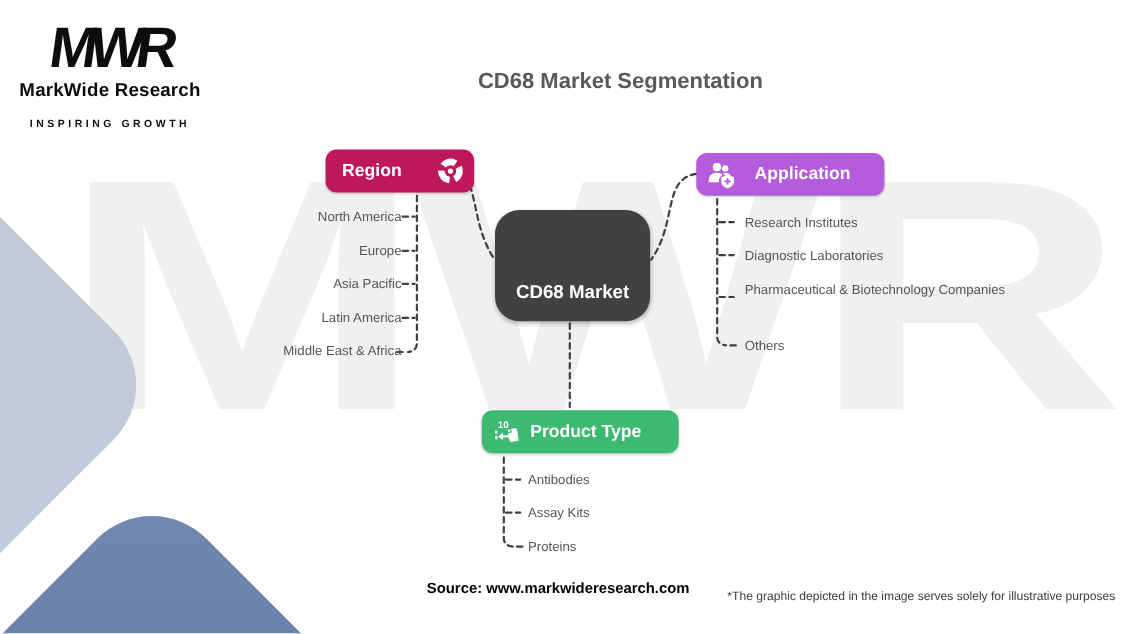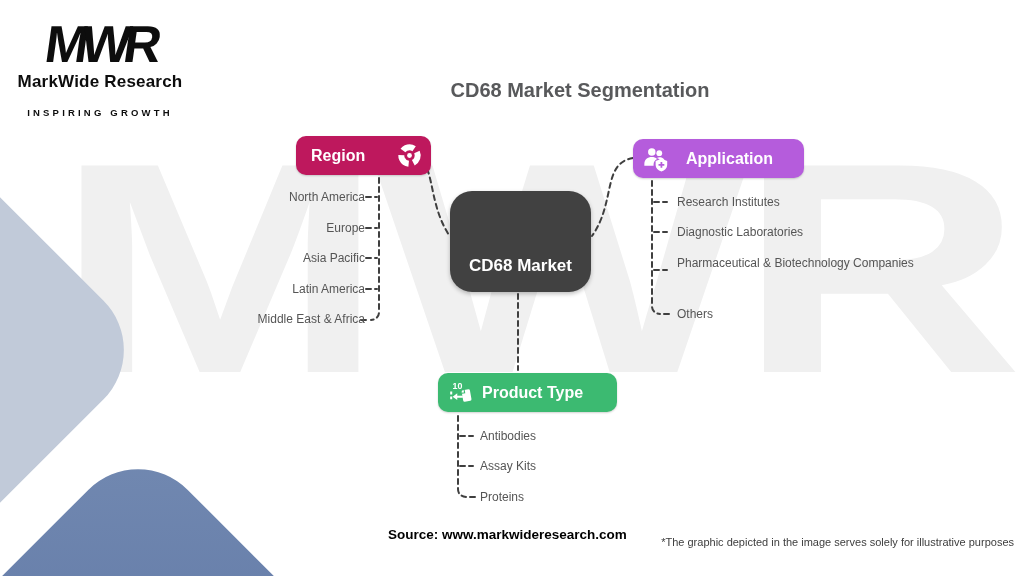--- a/index.html
+++ b/index.html
@@ -17,21 +17,21 @@
   .diamond{position:absolute;width:400px;height:400px;border-radius:70px;transform:rotate(45deg);z-index:1;}
   .diamond.light{left:-330px;top:150px;background:#c1cad9;}
   .diamond.dark{left:-62px;top:523px;background:linear-gradient(135deg,#7289b1 0%,#50699c 100%);}
   
   .logo{position:absolute;left:16px;top:18px;width:168px;text-align:center;z-index:3;color:#0d0d0d;}
   .logo-mono{font-size:52px;line-height:52px;font-weight:900;letter-spacing:-7px;transform:skewX(-8deg);}
   .logo-name{font-size:17px;font-weight:900;margin-top:2px;letter-spacing:.2px;}
   .logo-tag{font-size:9.5px;font-weight:800;letter-spacing:3.2px;margin-top:15px;}
   
   .title{
-    position:absolute;top:63px;left:564px;transform:translateX(-50%);margin:16px;z-index:3;
+    position:absolute;top:63px;left:564px;transform:translateX(-50%);margin:0;z-index:3;
     font-size:20px;font-weight:700;color:#58595b;white-space:nowrap;
   }
   
   svg.connectors{position:absolute;left:0;top:0;z-index:2;pointer-events:none;}
   .dash{fill:none;stroke:#3f3f3f;stroke-width:2;stroke-dasharray:5 4;stroke-linecap:round;}
   
   .pill{
     position:absolute;z-index:3;height:39px;border-radius:10px;display:flex;align-items:center;
     color:#fff;font-size:16px;font-weight:600;box-shadow:0 1px 2px rgba(0,0,0,.18);
   }

